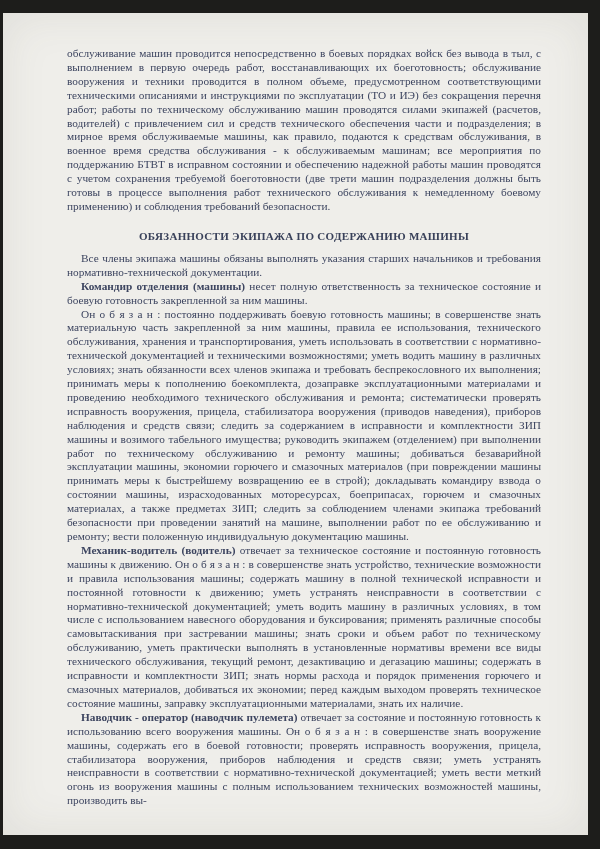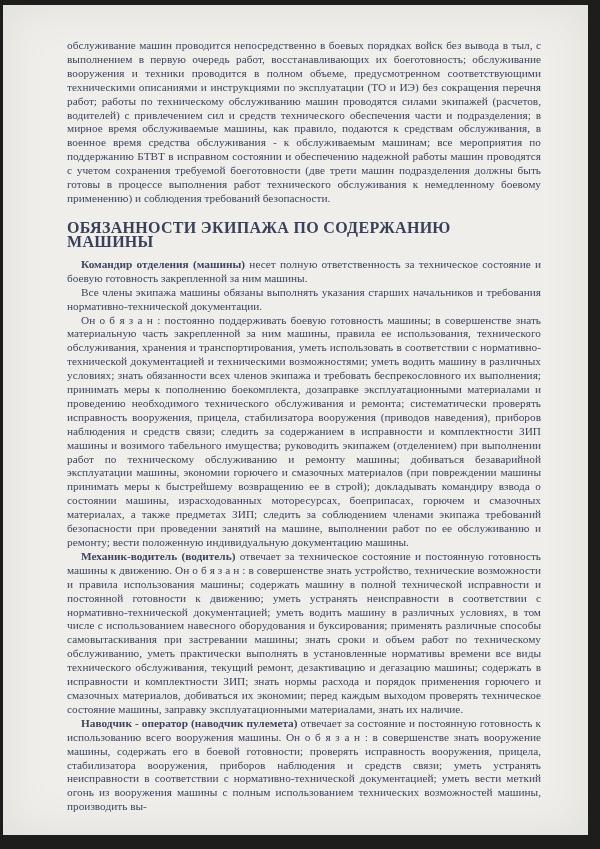--- a/index.html
+++ b/index.html
@@ -17,42 +17,43 @@
     width: 600px;
     height: 849px;
     background: #1d1d1b;
     overflow: hidden;
   }
   .page {
     position: absolute;
     inset: 5px 12px 14px 3px;
     background: #efeeea;
     box-shadow: inset 0 0 45px rgba(90,85,70,0.10);
+    margin-top: 8px;
   }
   .text-block {
     position: absolute;
     left: 64px;
     top: 34px;
     width: 474px;
     color: #3d4560;
     font-size: 11.3px;
     line-height: 13.9px;
   }
   .text-block p {
     margin: 0;
     text-align: justify;
     text-align-last: left;
   }
   p.indent {
     text-indent: 14px;
   }
   .heading {
-    text-align: left;
+    text-align: center;
     font-weight: bold;
-    font-size: 16px;
+    font-size: 11px;
     line-height: 14px;
     letter-spacing: 0.3px;
     margin: 15px 0 9px 0;
     color: #39415a;
   }
   .lead {
     font-weight: bold;
   }
 </style>
 </head>
@@ -62,25 +63,25 @@
   <div class="page">
     <div class="text-block">
 
       <p>обслуживание машин проводится непосредственно в боевых порядках войск без вывода в тыл, с выполнением в первую очередь работ, восстанавливающих их боеготовность; обслуживание вооружения и техники проводится в полном объеме, предусмотренном соответствующими техническими описаниями и инструкциями по эксплуатации (ТО и ИЭ) без сокращения перечня работ; работы по техническому обслуживанию машин проводятся силами экипажей (расчетов, водителей) с привлечением сил и средств технического обеспечения части и подразделения; в мирное время обслуживаемые машины, как правило, подаются к средствам обслуживания, в военное время средства обслуживания - к обслуживаемым машинам; все мероприятия по поддержанию БТВТ в исправном состоянии и обеспечению надежной работы машин проводятся с учетом сохранения требуемой боеготовности (две трети машин подразделения должны быть готовы в процессе выполнения работ технического обслуживания к немедленному боевому применению) и соблюдения требований безопасности.</p>
 
       <div class="heading">
         <span>ОБЯЗАННОСТИ ЭКИПАЖА ПО СОДЕРЖАНИЮ МАШИНЫ</span><br>
       </div>
 
       <p class="indent">
-        <span class="lead">Командир отделения (машины)</span><span> несет полную ответственность за техническое состояние и боевую готовность закрепленной за ним машины.</span>
+        <span>Все члены экипажа машины обязаны выполнять указания старших начальников и требования нормативно-технической документации.</span>
       </p>
 
       <p class="indent">
-        <span>Все члены экипажа машины обязаны выполнять указания старших начальников и требования нормативно-технической документации.</span>
+        <span class="lead">Командир отделения (машины)</span><span> несет полную ответственность за техническое состояние и боевую готовность закрепленной за ним машины.</span>
       </p>
 
       <p class="indent">
         <span>Он о б я з а н :  постоянно поддерживать боевую готовность машины; в совершенстве знать материальную часть закрепленной за ним машины, правила ее использования, технического обслуживания, хранения и транспортирования, уметь использовать в соответствии с нормативно-технической документацией и техническими возможностями; уметь водить машину в различных условиях; знать обязанности всех членов экипажа и требовать беспрекословного их выполнения; принимать меры к пополнению боекомплекта, дозаправке эксплуатационными материалами и проведению необходимого технического обслуживания и ремонта; систематически проверять исправность вооружения, прицела, стабилизатора вооружения (приводов наведения), приборов наблюдения и средств связи; следить за содержанием в исправности и комплектности ЗИП машины и возимого табельного имущества; руководить экипажем (отделением) при выполнении работ по техническому обслуживанию и ремонту машины; добиваться безаварийной эксплуатации машины, экономии горючего и смазочных материалов (при повреждении машины принимать меры к быстрейшему возвращению ее в строй); докладывать командиру взвода о состоянии машины, израсходованных моторесурсах, боеприпасах, горючем и смазочных материалах, а также предметах ЗИП; следить за соблюдением членами экипажа требований безопасности при проведении занятий на машине, выполнении работ по ее обслуживанию и ремонту; вести положенную индивидуальную документацию машины.</span>
       </p>
 
       <p class="indent">
         <span class="lead">Механик-водитель (водитель)</span><span> отвечает за техническое состояние и постоянную готовность машины к движению. Он о б я з а н :  в совершенстве знать устройство, технические возможности и правила использования машины; содержать машину в полной технической исправности и постоянной готовности к движению; уметь устранять неисправности в соответствии с нормативно-технической документацией; уметь водить машину в различных условиях, в том числе с использованием навесного оборудования и буксирования; применять различные способы самовытаскивания при застревании машины; знать сроки и объем работ по техническому обслуживанию, уметь практически выполнять в установленные нормативы времени все виды технического обслуживания, текущий ремонт, дезактивацию и дегазацию машины; содержать в исправности и комплектности ЗИП; знать нормы расхода и порядок применения горючего и смазочных материалов, добиваться их экономии; перед каждым выходом проверять техническое состояние машины, заправку эксплуатационными материалами, знать их наличие.</span>
       </p>
 

